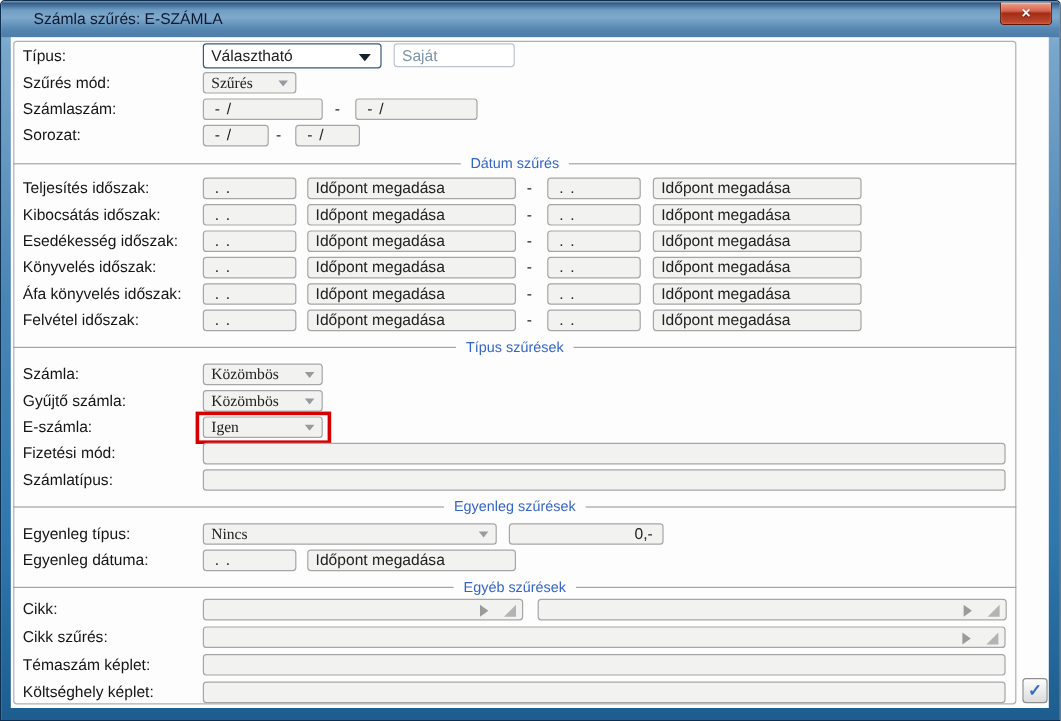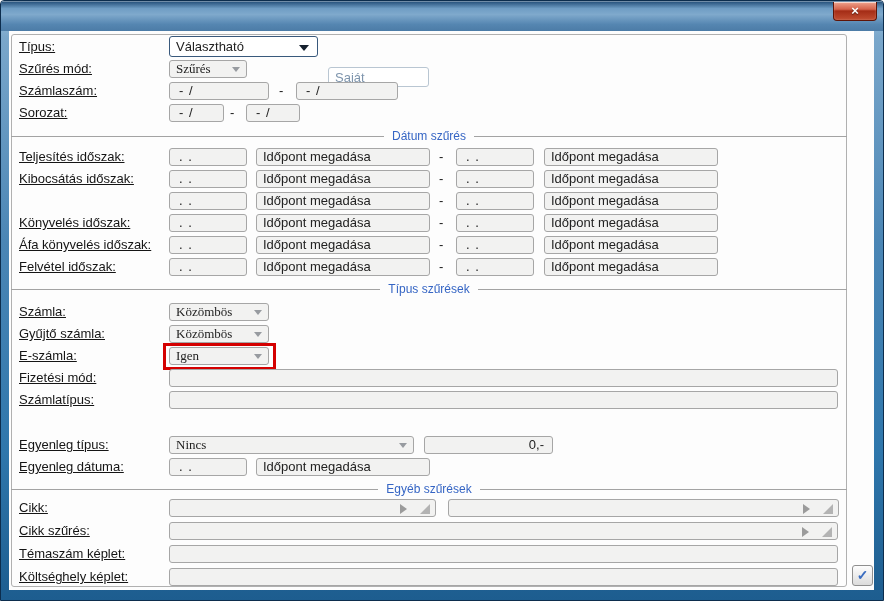--- a/index.html
+++ b/index.html
@@ -13,53 +13,54 @@
   .title{position:absolute;left:27px;top:7px;font-size:13px;color:#0c1930;white-space:nowrap;}
   .close-btn{position:absolute;right:6px;top:1px;width:44px;height:19px;box-sizing:border-box;
     border:1px solid #5f1406;border-top:none;border-radius:0 0 4px 4px;
     background:linear-gradient(180deg,#efa38d 0%,#d5634c 40%,#a42c16 50%,#c14d31 100%);
     box-shadow:inset 0 1px 0 rgba(255,255,255,.55), inset 0 0 2px rgba(255,255,255,.35);
     color:#fff;text-align:center;line-height:17px;font-size:13px;font-weight:bold;cursor:pointer;
     text-shadow:0 1px 1px rgba(0,0,0,.5);}
   .content{position:absolute;left:8px;top:30px;right:9px;bottom:10px;background:#fdfdfd;}
   .panel{position:absolute;left:2px;top:3px;width:836px;height:553px;box-sizing:border-box;
     border:1px solid #b0b0b0;border-radius:3px;}
-  .lbl{position:absolute;left:10px;height:18px;line-height:18px;font-size:13px;color:#151515;white-space:nowrap;text-decoration:underline;}
+  .lbl{position:absolute;left:10px;height:18px;line-height:18px;font-size:13px;color:#151515;white-space:nowrap;}
   .fld{position:absolute;height:18px;box-sizing:border-box;background:#f2f2f1;border:1px solid #a6a6a6;
     border-radius:3px;font-size:13px;line-height:16px;color:#222;}
   .txt{padding:0 0 0 9px;letter-spacing:1px;}
   .btn{padding:0 0 0 6px;cursor:pointer;}
   .ddl{padding:0 0 0 6px;cursor:pointer;}
   .ddl .val{letter-spacing:0;font-family:Liberation Serif, serif;}
   .arrow{position:absolute;right:6px;top:6px;width:0;height:0;
     border-left:4px solid transparent;border-right:4px solid transparent;border-top:5px solid #979ba0;}
   .combo{height:21px;background:#fff;border:1px solid #39597c;padding:2px 0 0 6px;line-height:16px;cursor:pointer;}
   .combo .arrow{right:8px;top:8px;border-left-width:5px;border-right-width:5px;border-top:6px solid #15202e;}
   .sajat{height:20px;background:#fff;border:1px solid #b9c6d2;padding:0 0 0 6px;font-size:13px;
-    font-family:"Liberation Sans",sans-serif;color:#333;outline:none;border-radius:3px;box-sizing:border-box;position:absolute;margin-top:31px;}
+    font-family:"Liberation Sans",sans-serif;color:#333;outline:none;border-radius:3px;box-sizing:border-box;position:absolute;}
   .sajat::placeholder{color:#7e95ad;opacity:1;}
   .dash{position:absolute;height:18px;line-height:18px;font-size:13px;color:#151515;}
   .sec{position:absolute;left:2px;width:836px;height:18px;display:flex;align-items:center;gap:8px;}
   .sec .line{flex:1;height:0;border-top:1px solid #a3a3a3;}
   .sec-t{color:#3565c4;font-size:12px;white-space:nowrap;}
   .amount{text-align:right;padding:0 8px 0 0;}
   .arr-r{position:absolute;top:4px;width:0;height:0;border-top:5px solid transparent;
     border-bottom:5px solid transparent;border-left:7px solid #9b9b9b;}
   .arr-c{position:absolute;top:4px;width:0;height:0;border-left:10px solid transparent;
     border-bottom:10px solid #b3b3b3;}
   .hl{position:absolute;box-sizing:border-box;border:3px solid #d40000;}
   .check-btn{position:absolute;left:843px;top:534px;width:21px;height:21px;box-sizing:border-box;
     border:1px solid #8f8f8f;border-radius:3px;background:linear-gradient(180deg,#fdfdfd,#dcdcdc);
     color:#3a6cc0;font-weight:bold;font-size:14px;line-height:19px;text-align:center;cursor:pointer;}
 </style>
 </head>
 <body>
 
 <div class="window">
   <div class="titlebar">
+    <span class="title">Számla szűrés: E-SZÁMLA</span>
     <div class="close-btn">
       <span>×</span>
     </div>
   </div>
 
   <div class="content">
     <div class="panel"></div>
 
     <span class="lbl" style="top:7px">Típus:</span>
     <div class="fld combo" style="left:160px;top:5px;width:149px">
@@ -97,20 +98,21 @@
     <div class="fld txt" style="left:447px;top:117px;width:78px">. .</div>
     <div class="fld btn" style="left:535px;top:117px;width:174px">Időpont megadása</div>
 
     <span class="lbl" style="top:139px">Kibocsátás időszak:</span>
     <div class="fld txt" style="left:160px;top:139px;width:78px">. .</div>
     <div class="fld btn" style="left:247px;top:139px;width:174px">Időpont megadása</div>
     <span class="dash" style="left:430px;top:139px">-</span>
     <div class="fld txt" style="left:447px;top:139px;width:78px">. .</div>
     <div class="fld btn" style="left:535px;top:139px;width:174px">Időpont megadása</div>
 
+    <span class="lbl" style="top:161px">Esedékesség időszak:</span>
     <div class="fld txt" style="left:160px;top:161px;width:78px">. .</div>
     <div class="fld btn" style="left:247px;top:161px;width:174px">Időpont megadása</div>
     <span class="dash" style="left:430px;top:161px">-</span>
     <div class="fld txt" style="left:447px;top:161px;width:78px">. .</div>
     <div class="fld btn" style="left:535px;top:161px;width:174px">Időpont megadása</div>
 
     <span class="lbl" style="top:183px">Könyvelés időszak:</span>
     <div class="fld txt" style="left:160px;top:183px;width:78px">. .</div>
     <div class="fld btn" style="left:247px;top:183px;width:174px">Időpont megadása</div>
     <span class="dash" style="left:430px;top:183px">-</span>
@@ -155,20 +157,25 @@
       <span class="arrow"></span>
     </div>
     <div class="hl" style="left:154px;top:312px;width:113px;height:27px"></div>
 
     <span class="lbl" style="top:338px">Fizetési mód:</span>
     <div class="fld" style="left:160px;top:338px;width:669px"></div>
 
     <span class="lbl" style="top:360px">Számlatípus:</span>
     <div class="fld" style="left:160px;top:360px;width:669px"></div>
 
+    <div class="sec" style="top:382px">
+      <span class="line"></span>
+      <span class="sec-t">Egyenleg szűrések</span>
+      <span class="line"></span>
+    </div>
 
     <span class="lbl" style="top:405px">Egyenleg típus:</span>
     <div class="fld ddl" style="left:160px;top:405px;width:245px">
       <span class="val">Nincs</span>
       <span class="arrow"></span>
     </div>
     <div class="fld amount" style="left:415px;top:405px;width:129px">0,-</div>
 
     <span class="lbl" style="top:427px">Egyenleg dátuma:</span>
     <div class="fld txt" style="left:160px;top:427px;width:78px">. .</div>

